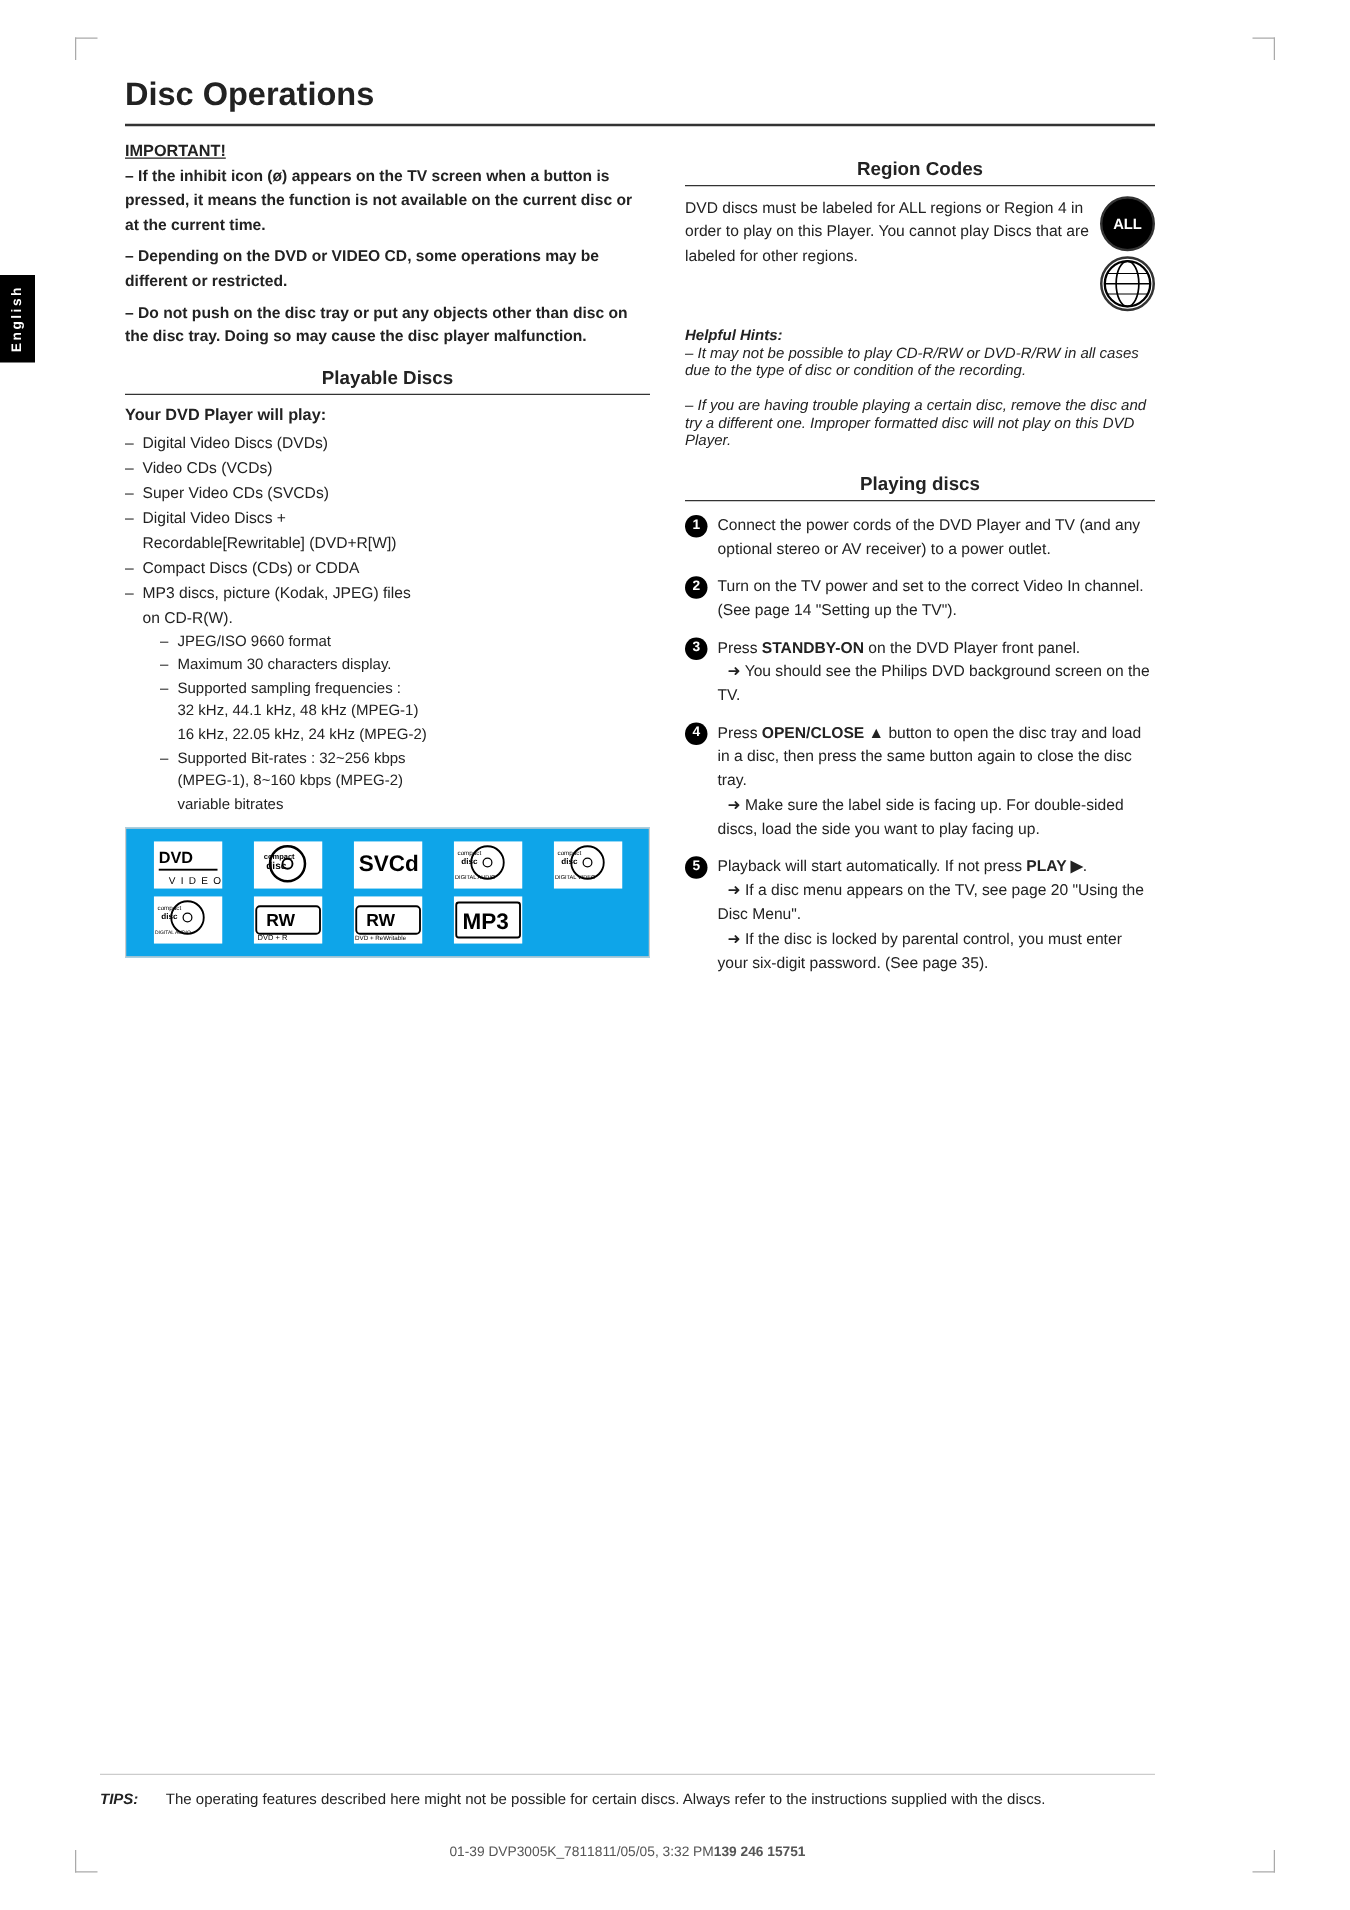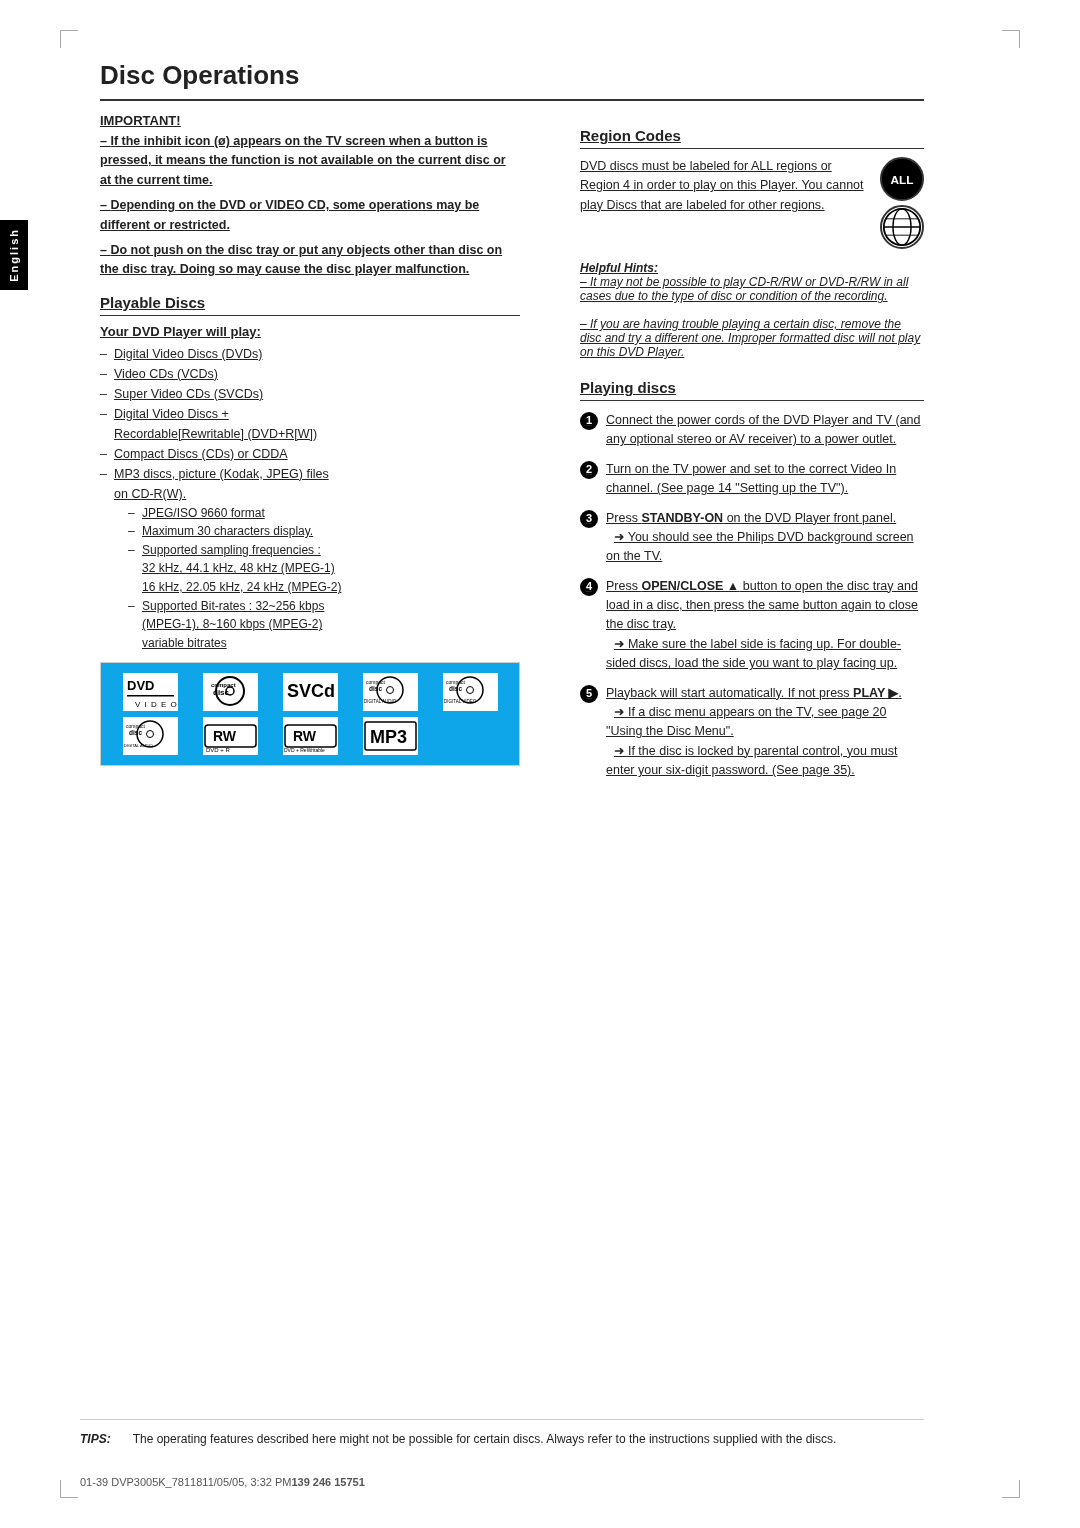--- a/index.html
+++ b/index.html
@@ -61,41 +61,41 @@
       font-size: 26px;
       font-weight: bold;
       margin-bottom: 12px;
       border-bottom: 2px solid #333;
       padding-bottom: 8px;
     }
 
     
     .two-col {
       display: flex;
-      gap: 60px;
-      text-decoration: underline;
+      gap: 28px;
     }
 
     .col-left {
       width: 420px;
       flex-shrink: 0;
     }
 
     .col-right {
       flex: 1;
     }
 
     
     .section-header {
       font-size: 15px;
       font-weight: bold;
       border-bottom: 1.5px solid #333;
       padding-bottom: 4px;
       margin-bottom: 8px;
       margin-top: 14px;
+      text-align: center;
     }
 
     
     .important-box {
       border: none;
       margin-bottom: 10px;
     }
 
     .important-label {
       font-weight: bold;
@@ -290,21 +290,21 @@
       margin-right: 22px;
     }
 
     
     .page-footer {
       position: absolute;
       bottom: 40px;
       left: 80px;
       right: 80px;
       display: flex;
-      justify-content: flex-start;
+      justify-content: center;
       font-size: 11px;
       color: #555;
     }
   </style>
 </head>
 <body>
 
 <div class="corner-mark corner-tl"></div>
 <div class="corner-mark corner-tr"></div>
 <div class="corner-mark corner-bl"></div>

